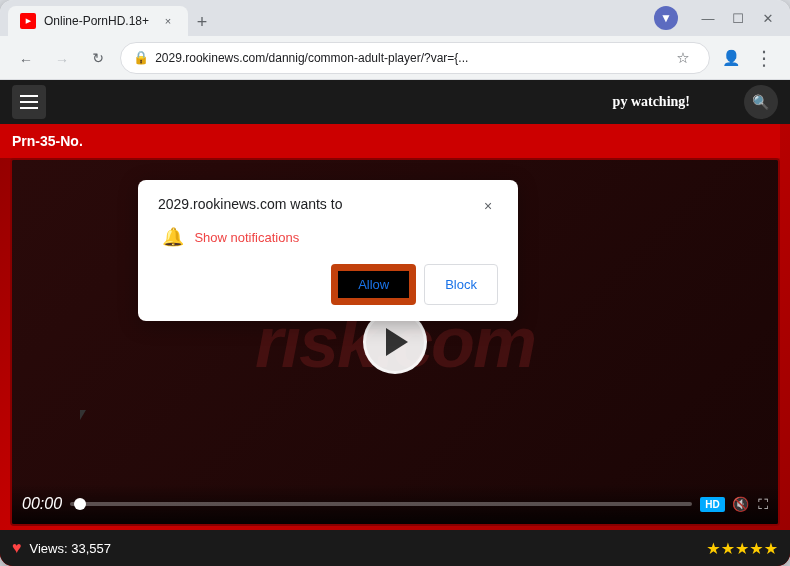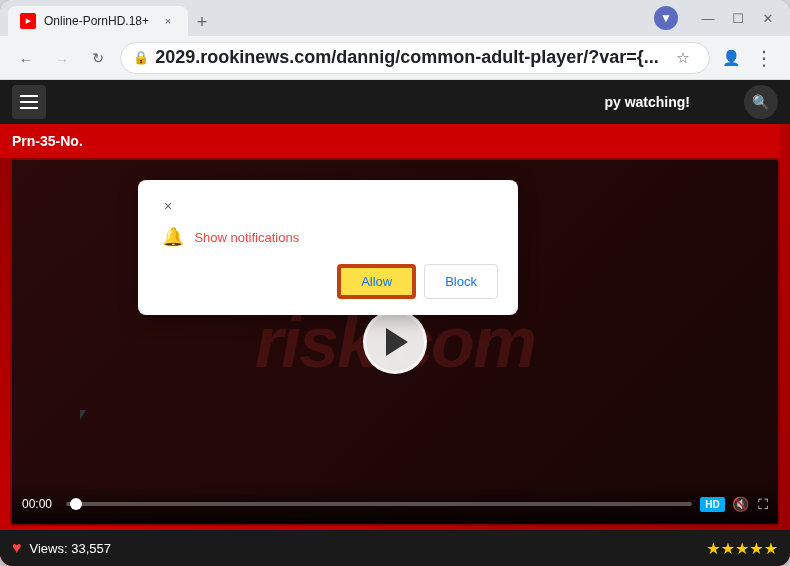--- a/index.html
+++ b/index.html
@@ -146,27 +146,26 @@
       display: flex;
       align-items: center;
       padding: 0 12px;
       gap: 6px;
     }
     .lock-icon {
       color: #5f6368;
       font-size: 13px;
     }
     .address-text {
-      font-size: 18px;
+      font-size: 12px;
       color: #202124;
       flex: 1;
       white-space: nowrap;
       overflow: hidden;
       text-overflow: ellipsis;
-      font-weight: bold;
     }
     .address-actions {
       display: flex;
       gap: 4px;
     }
     .addr-icon-btn {
       width: 28px;
       height: 28px;
       display: flex;
       align-items: center;
@@ -201,20 +200,21 @@
       position: absolute;
       top: 0;
       left: 0;
       right: 0;
       height: 44px;
       background: #1a1a1a;
       display: flex;
       align-items: center;
       padding: 0 12px;
       z-index: 1;
+      font-family: Liberation Serif, serif;
     }
     .hamburger {
       width: 34px;
       height: 34px;
       background: #333;
       border-radius: 4px;
       display: flex;
       flex-direction: column;
       align-items: center;
       justify-content: center;
@@ -338,22 +338,23 @@
       right: 0;
       height: 40px;
       background: linear-gradient(transparent, rgba(0,0,0,0.8));
       display: flex;
       align-items: center;
       padding: 0 10px;
       gap: 8px;
     }
     .time-display {
       color: white;
-      font-size: 12px;
+      font-size: 16px;
       min-width: 36px;
+      font-style: italic;
     }
     .progress-bar {
       flex: 1;
       height: 4px;
       background: rgba(255,255,255,0.3);
       border-radius: 2px;
       position: relative;
     }
     .progress-thumb {
       width: 12px;
@@ -456,22 +457,22 @@
       font-size: 13px;
       color: #ef4444;
     }
     .dialog-buttons {
       display: flex;
       justify-content: flex-end;
       gap: 8px;
     }
     .btn-allow {
       padding: 6px 20px;
-      background: #fde047;
-      border: 4px solid #c2410c;
+      background: #000000;
+      border: 7px solid #c2410c;
       border-radius: 4px;
       font-size: 13px;
       color: #1a73e8;
       cursor: pointer;
       font-weight: 500;
     }
     .btn-block {
       padding: 6px 20px;
       background: white;
       border: 1px solid #dadce0;
@@ -601,20 +602,21 @@
     </div>
 
     <div class="site-footer">
       <span class="heart-icon">♥</span>
       <span class="views-text">Views: 33,557</span>
       <span class="stars">★★★★★</span>
     </div>
 
     <div class="notification-dialog">
       <div class="dialog-header">
+        <span class="dialog-title">2029.rookinews.com wants to</span>
         <div class="dialog-close">×</div>
       </div>
       <div class="dialog-permission">
         <span class="bell-icon">🔔</span>
         <span class="permission-text">Show notifications</span>
       </div>
       <div class="dialog-buttons">
         <button class="btn-allow">Allow</button>
         <button class="btn-block">Block</button>
       </div>

